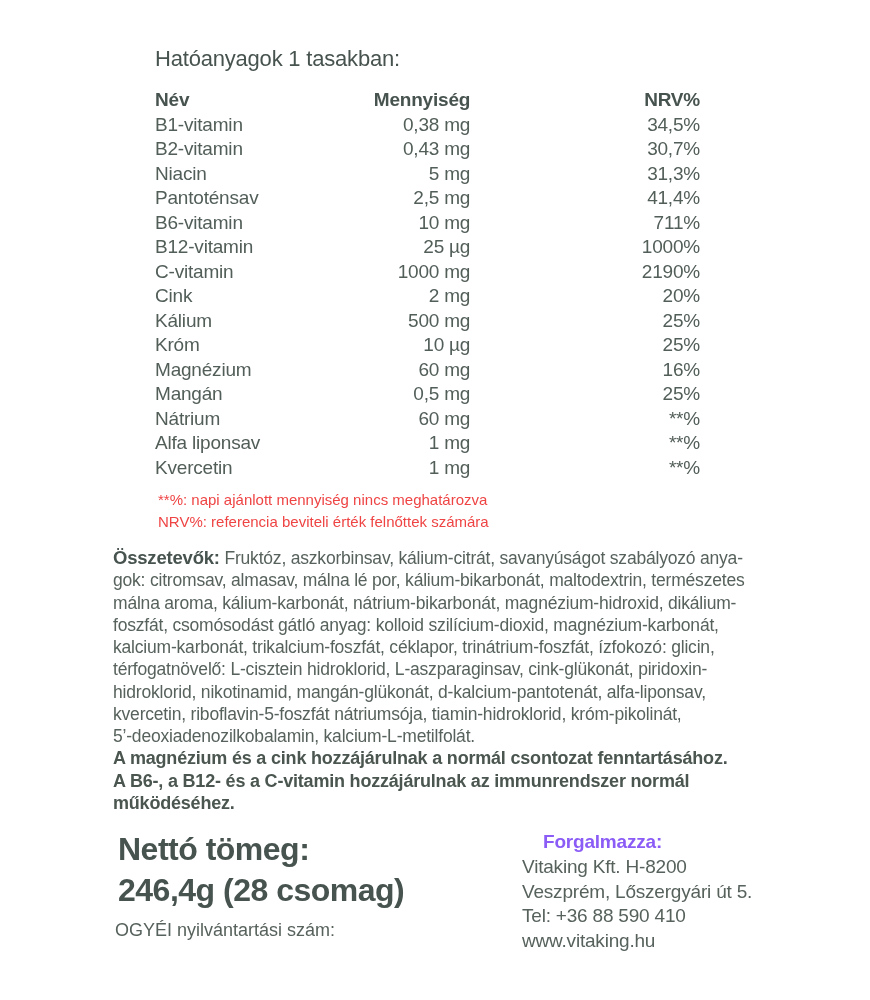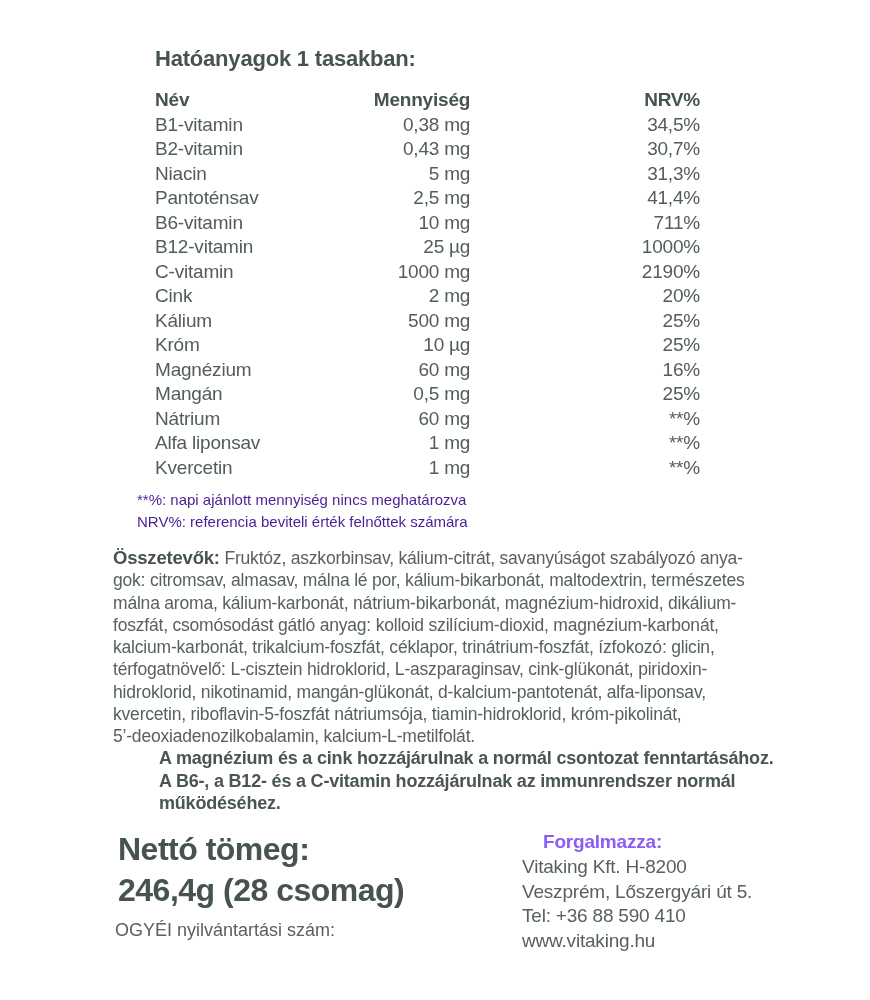--- a/index.html
+++ b/index.html
@@ -14,21 +14,21 @@
     background: #ffffff;
     font-family: "Liberation Sans", "DejaVu Sans", sans-serif;
     color: #525e58;
     overflow: hidden;
   }
   .title {
     position: absolute;
     left: 155px;
     top: 46px;
     font-size: 22px;
-    font-weight: bold;
+    font-weight: normal;
     color: #47534e;
     letter-spacing: -0.2px;
   }
   .nutrition-table {
     position: absolute;
     left: 155px;
     top: 88px;
     width: 545px;
     font-size: 19px;
     letter-spacing: -0.2px;
@@ -38,25 +38,25 @@
     height: 24.5px;
     line-height: 24.5px;
     gap: 41px;
   }
   .t-row .c-name { width: 210px; text-align: left; }
   .t-row .c-qty  { width: 140px; text-align: right; }
   .t-row .c-nrv  { width: 195px; text-align: right; padding-left: 36px; }
   .t-row.header { font-weight: bold; color: #47534e; }
   .footnotes {
     position: absolute;
-    left: 137px;
+    left: 158px;
     top: 489px;
     font-size: 15px;
     line-height: 21.5px;
-    color: #4c1d95;
+    color: #ef4444;
   }
   .ingredients {
     position: absolute;
     left: 113px;
     top: 547px;
     width: 650px;
     font-size: 17.5px;
     line-height: 22.3px;
     letter-spacing: -0.2px;
     color: #57625c;
@@ -69,21 +69,20 @@
   .claims {
     position: absolute;
     left: 113px;
     top: 747px;
     width: 650px;
     font-size: 18px;
     font-weight: bold;
     line-height: 22.5px;
     letter-spacing: -0.2px;
     color: #4a564f;
-    margin-left: 46px;
   }
   .net-weight-label {
     position: absolute;
     left: 118px;
     top: 831px;
     font-size: 32px;
     font-weight: bold;
     letter-spacing: -0.5px;
     color: #47534e;
   }

